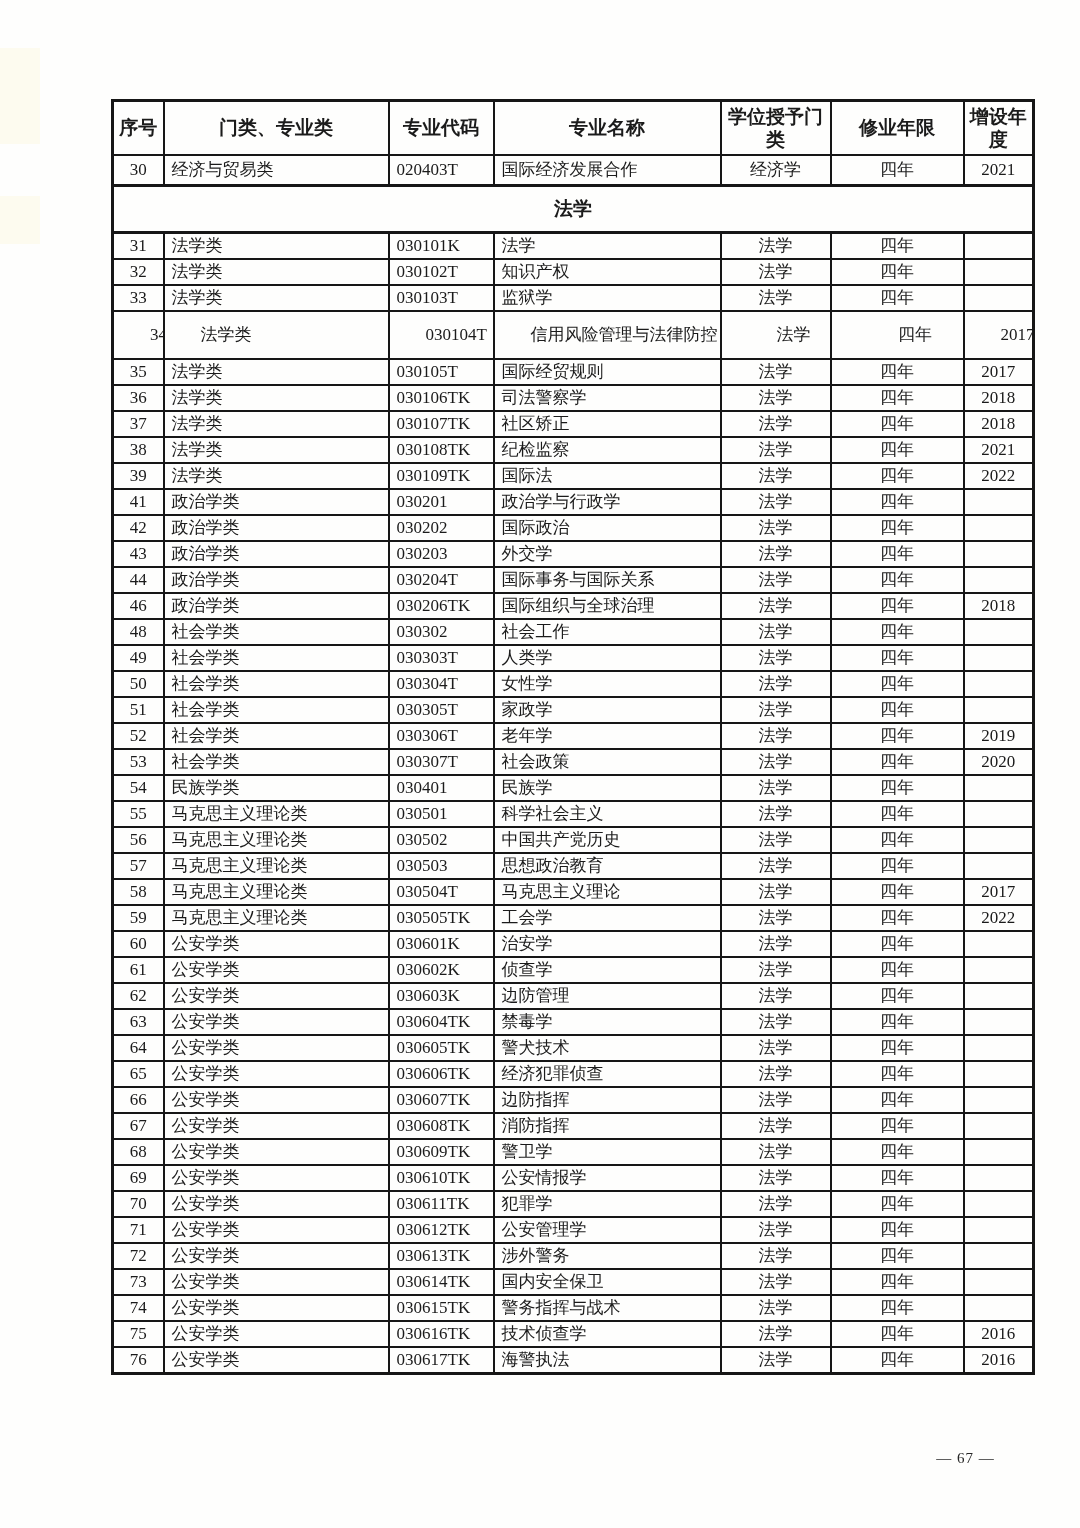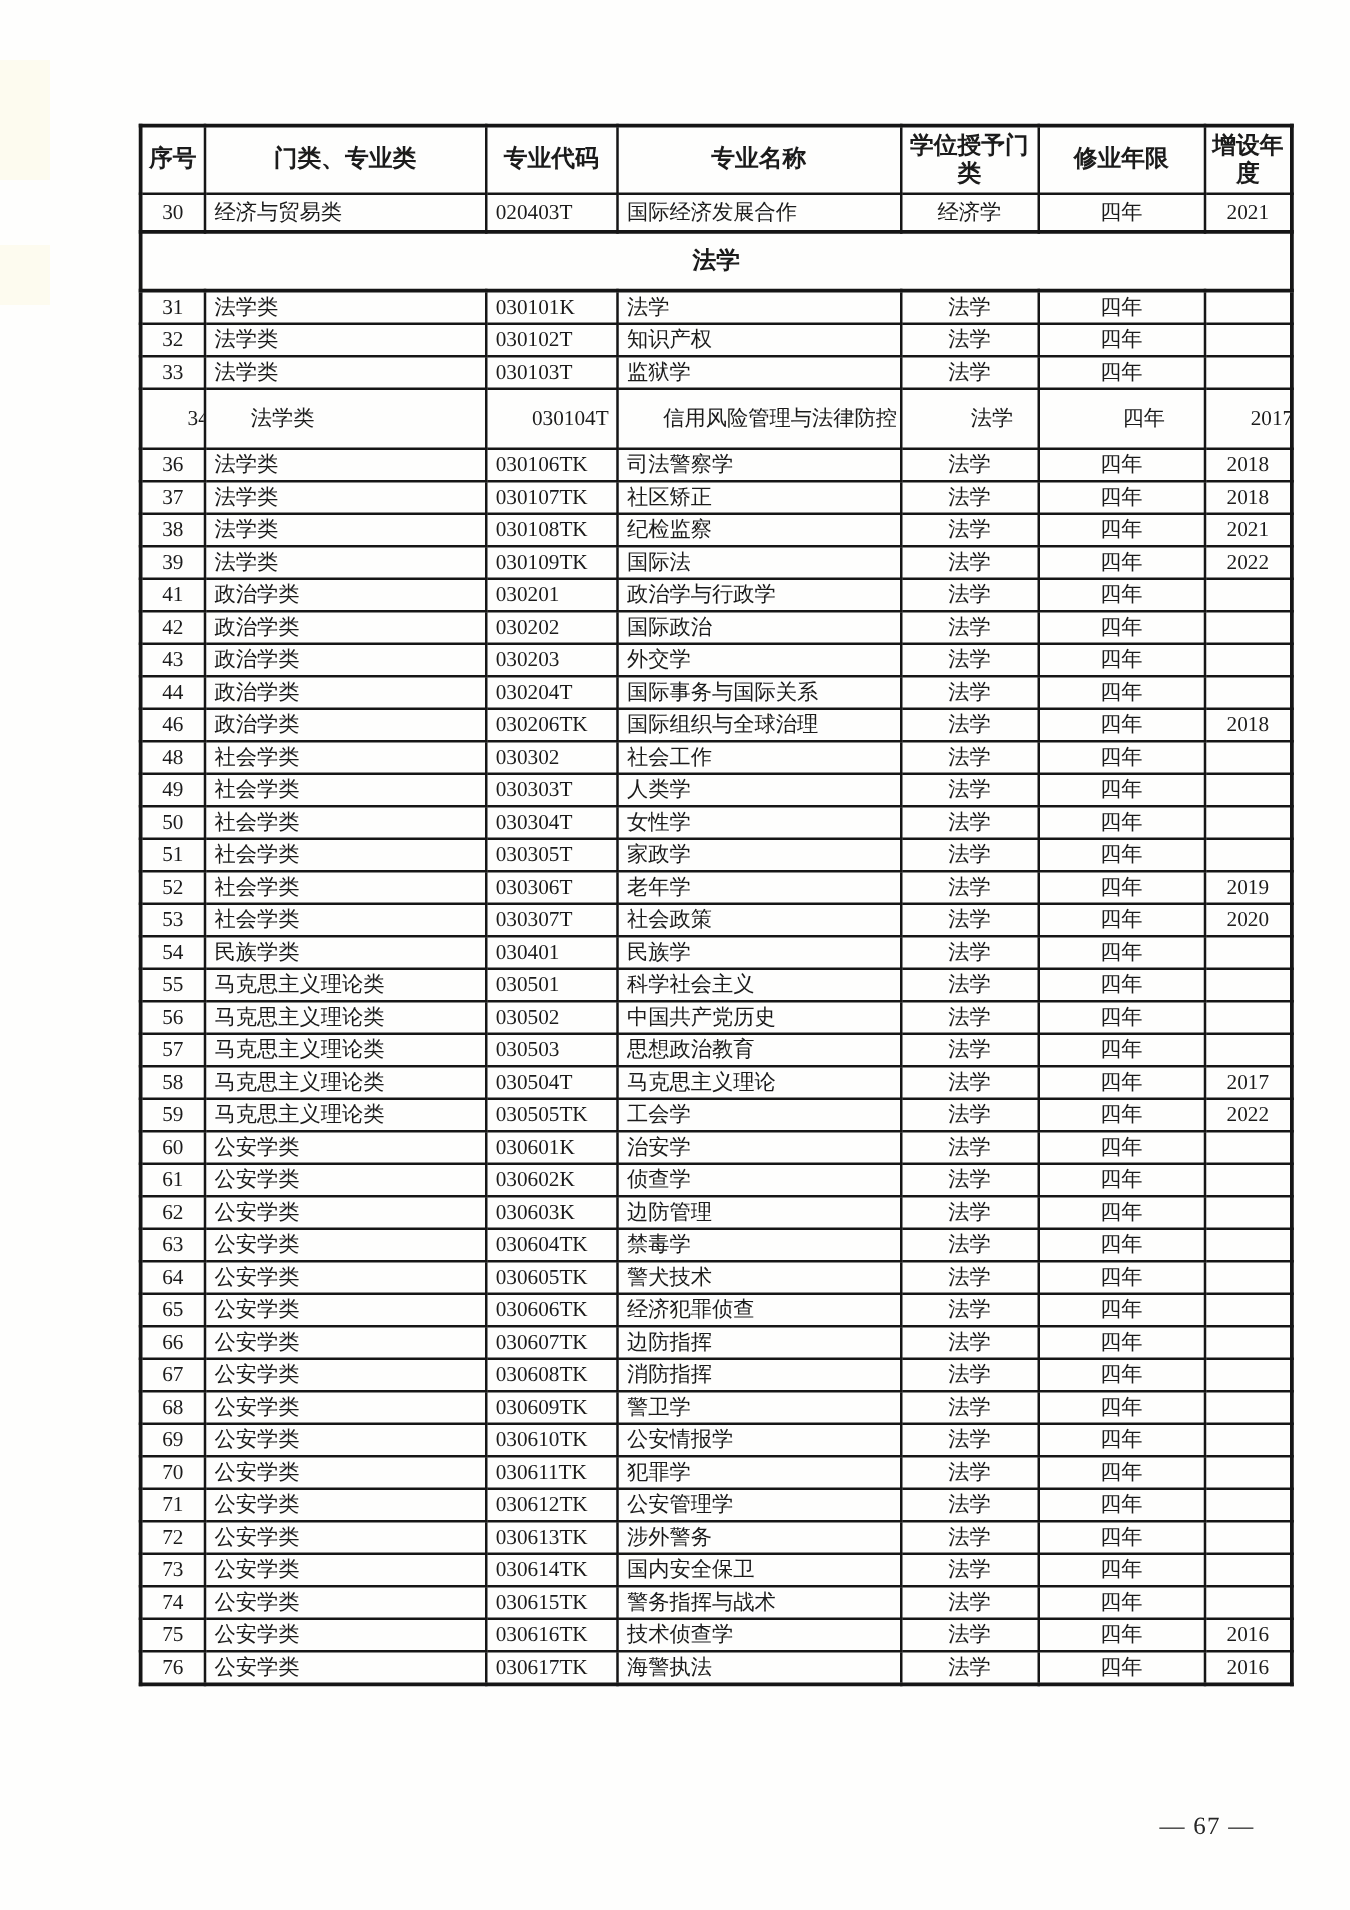--- a/index.html
+++ b/index.html
@@ -54,21 +54,21 @@
     text-align:center;
     font-weight:bold;
     font-size:19px;
     border:3px solid #161616;
   }
   .page-number{
     position:absolute;
     left:878px;top:1450px;
     width:175px;
     text-align:center;
-    font-size:20px;
+    font-size:15px;
     letter-spacing:1px;
     color:#262626;
   }
 </style>
 </head>
 <body>
 
 <div class="page">
   <div class="scan-artifact a1"></div>
   <div class="scan-artifact a2"></div>
@@ -137,20 +137,29 @@
         <tr class="tall">
           <td class="c-no">34</td>
           <td class="c-category">法学类</td>
           <td class="c-code">030104T</td>
           <td class="c-name">信用风险管理与法律防控</td>
           <td class="c-degree">法学</td>
           <td class="c-years">四年</td>
           <td class="c-added">2017</td>
         </tr>
         <tr>
+          <td class="c-no">35</td>
+          <td class="c-category">法学类</td>
+          <td class="c-code">030105T</td>
+          <td class="c-name">国际经贸规则</td>
+          <td class="c-degree">法学</td>
+          <td class="c-years">四年</td>
+          <td class="c-added">2017</td>
+        </tr>
+        <tr>
           <td class="c-no">36</td>
           <td class="c-category">法学类</td>
           <td class="c-code">030106TK</td>
           <td class="c-name">司法警察学</td>
           <td class="c-degree">法学</td>
           <td class="c-years">四年</td>
           <td class="c-added">2018</td>
         </tr>
         <tr>
           <td class="c-no">37</td>

